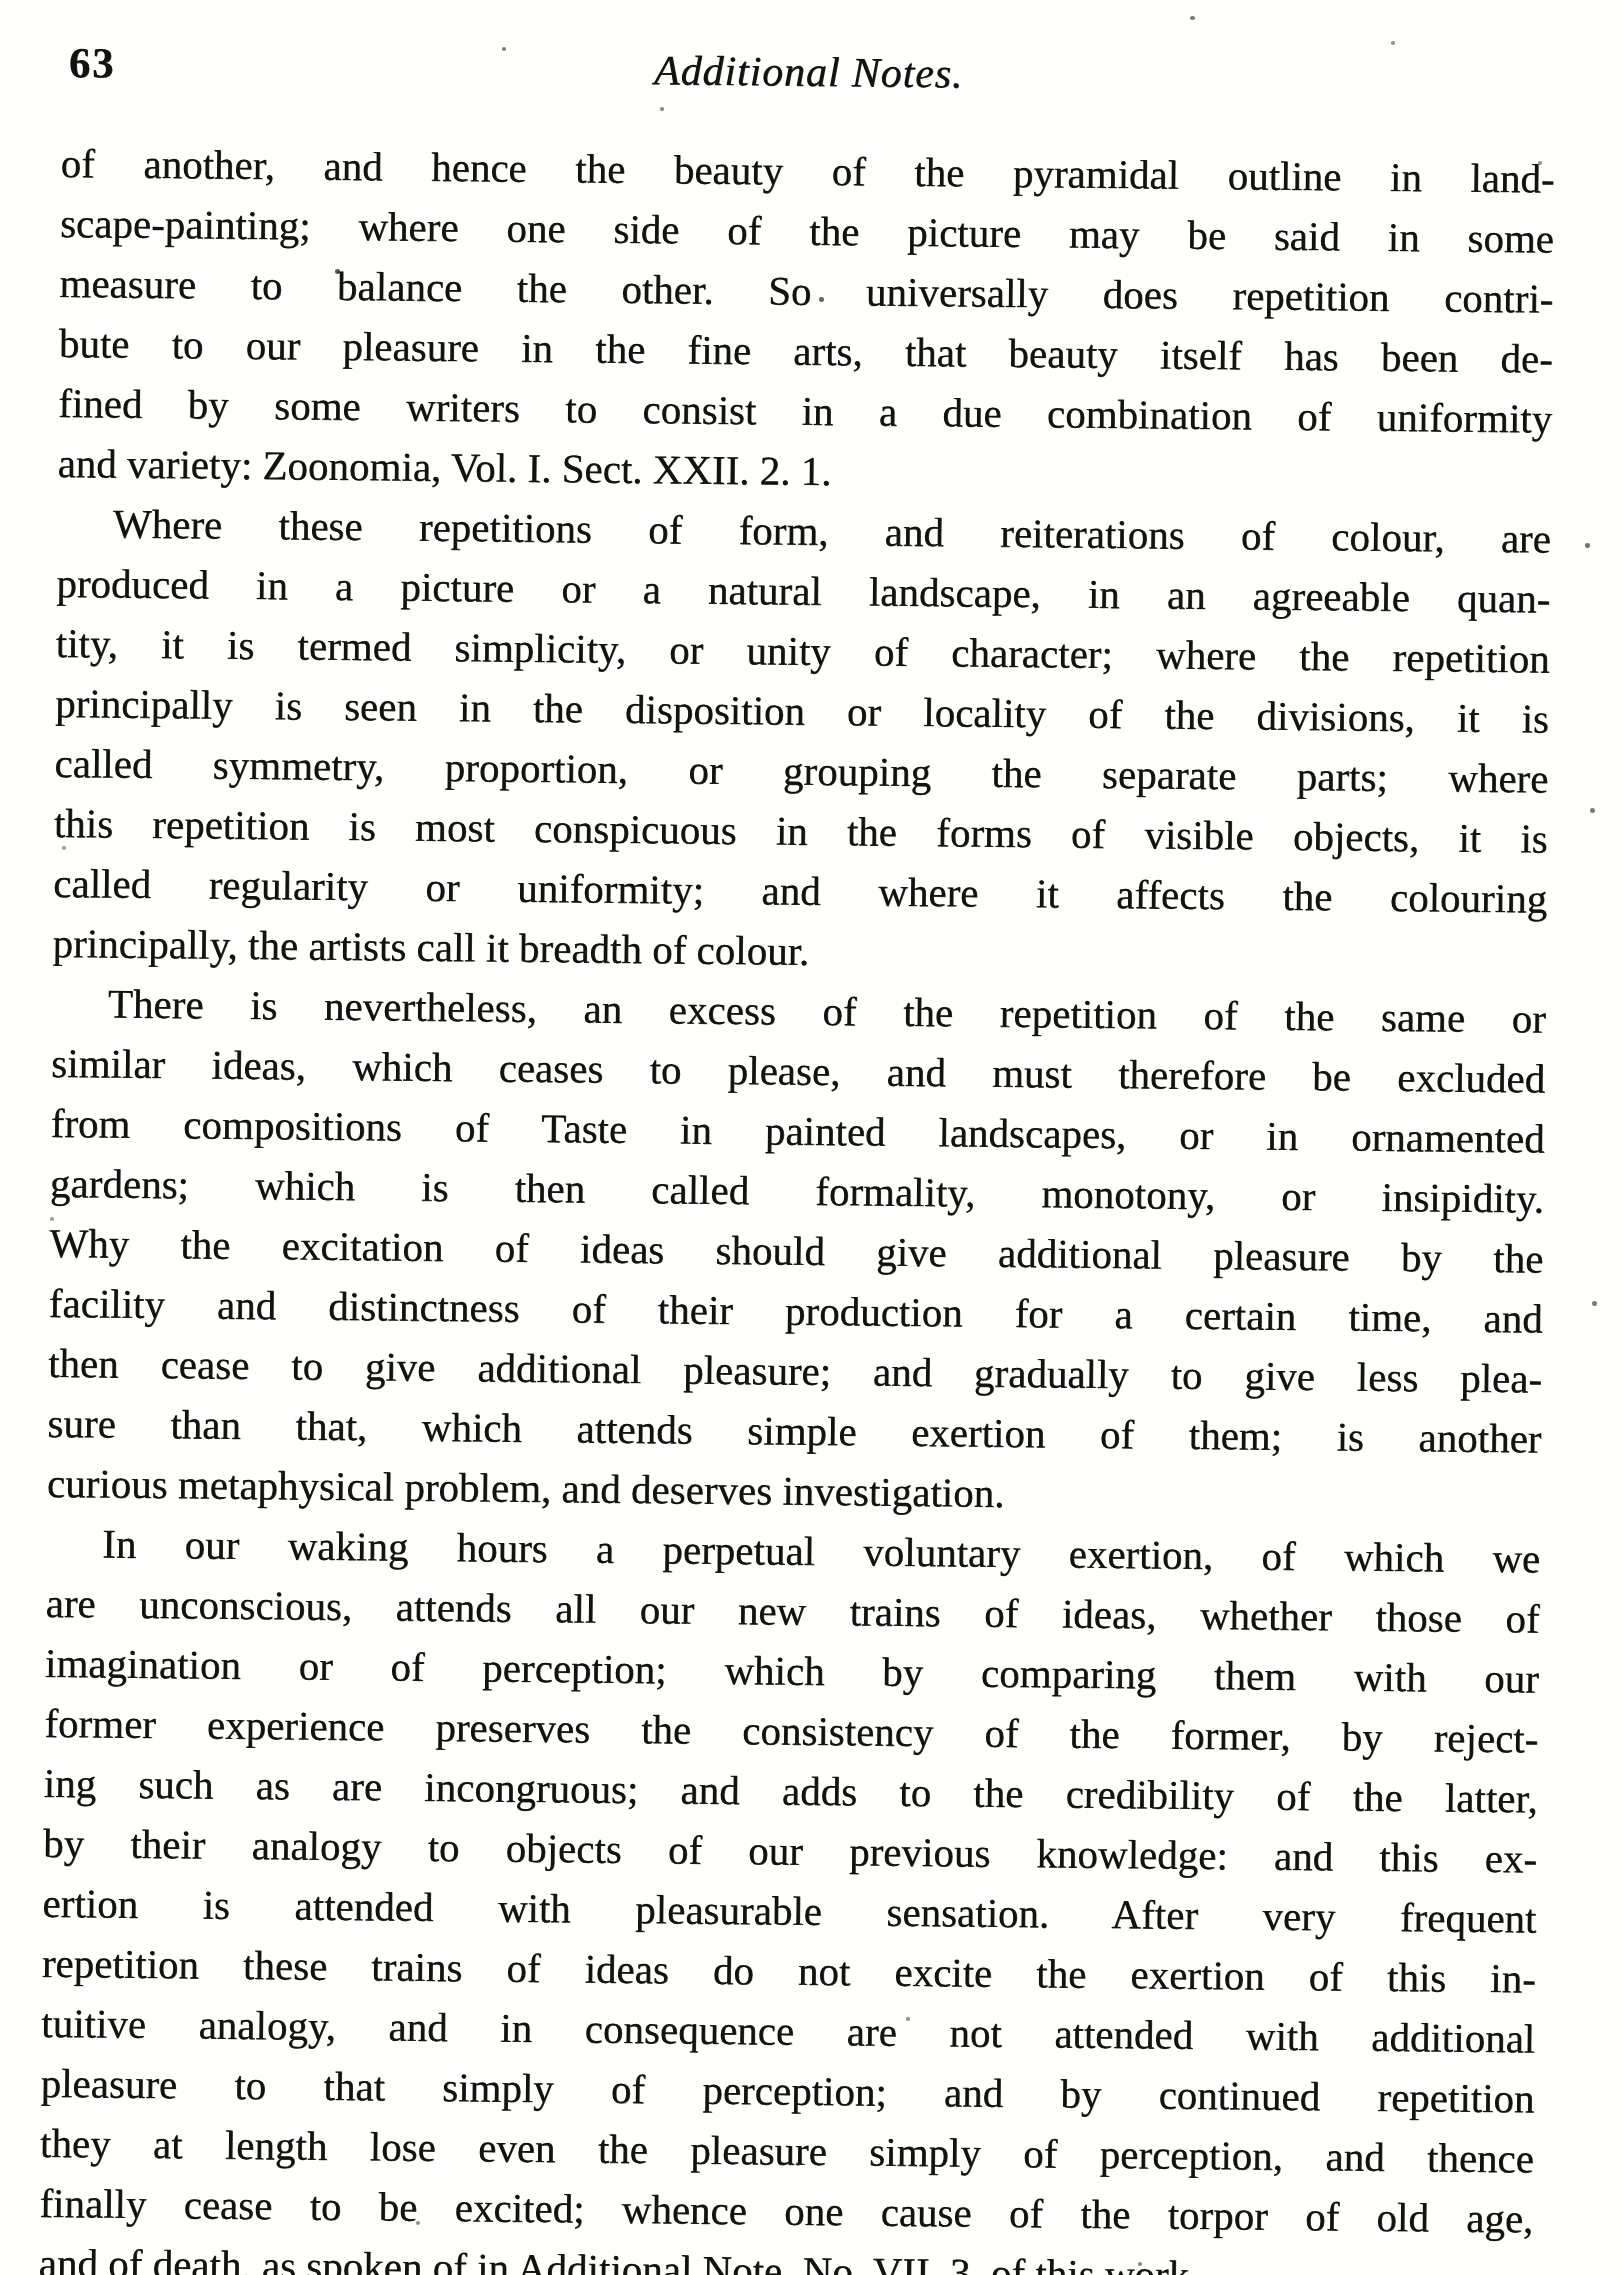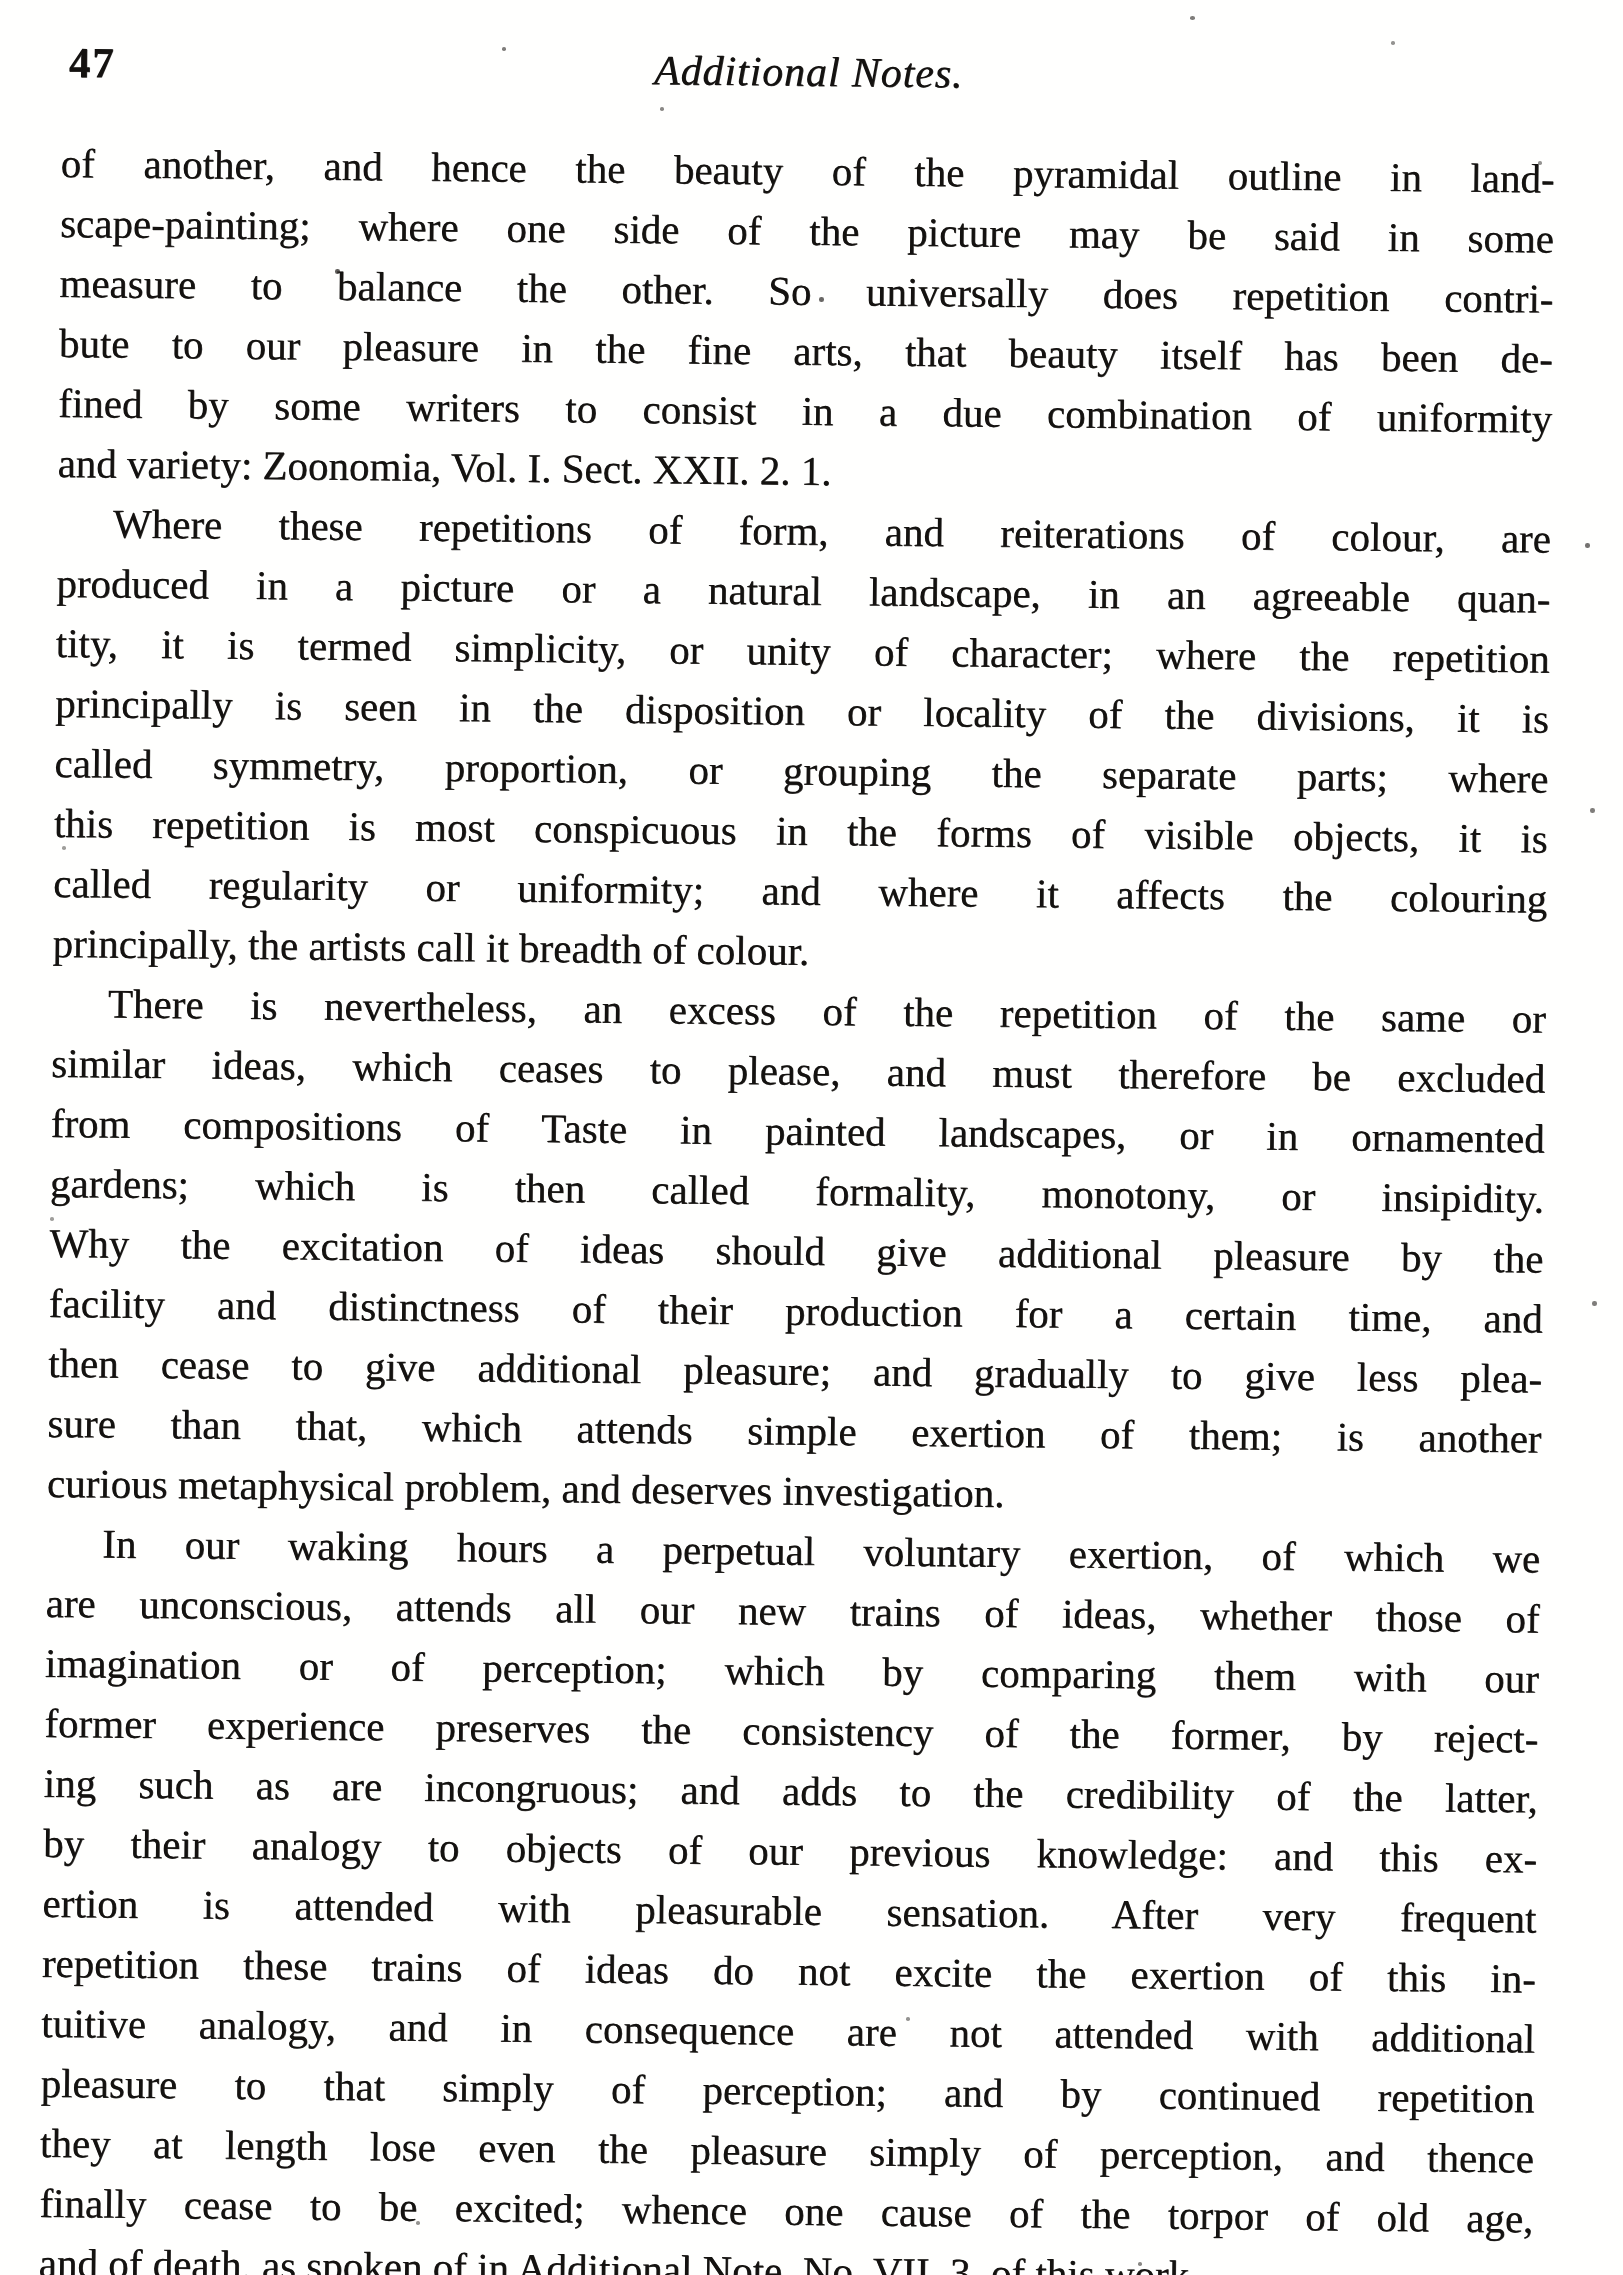--- a/index.html
+++ b/index.html
@@ -75,21 +75,21 @@
     background: #2a2723;
     border-radius: 50%;
   }
 </style>
 </head>
 <body>
 
 <div class="page">
   <div class="page-inner">
     <div class="page-header">
-      <span class="page-number">47</span>
+      <span class="page-number">63</span>
       <span class="running-head">Additional Notes.</span>
     </div>
     <div class="body-text" id="body-text">
         <div class="paragraph">
           <div class="line">of another, and hence the beauty of the pyramidal outline in land-</div>
           <div class="line">scape-painting; where one side of the picture may be said in some</div>
           <div class="line">measure to balance the other. So universally does repetition contri-</div>
           <div class="line">bute to our pleasure in the fine arts, that beauty itself has been de-</div>
           <div class="line">fined by some writers to consist in a due combination of uniformity</div>
           <div class="line last">and variety: Zoonomia, Vol. I. Sect. XXII. 2. 1.</div>

